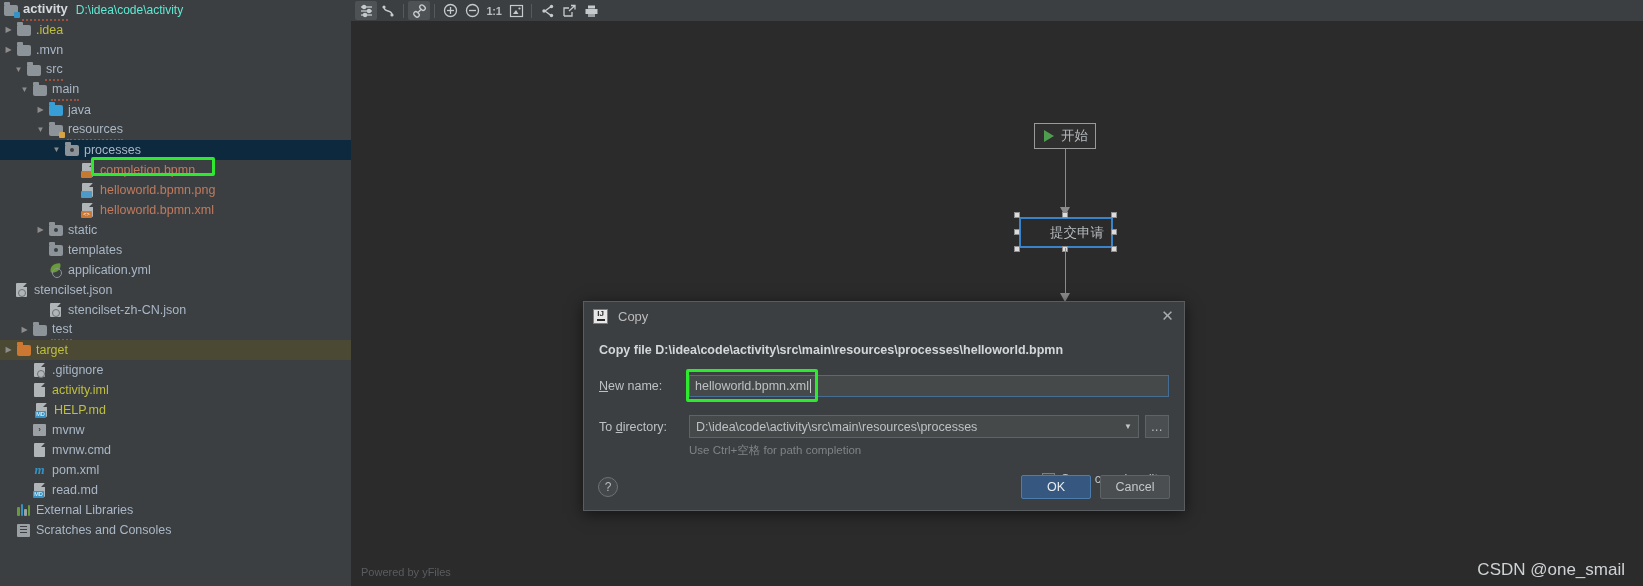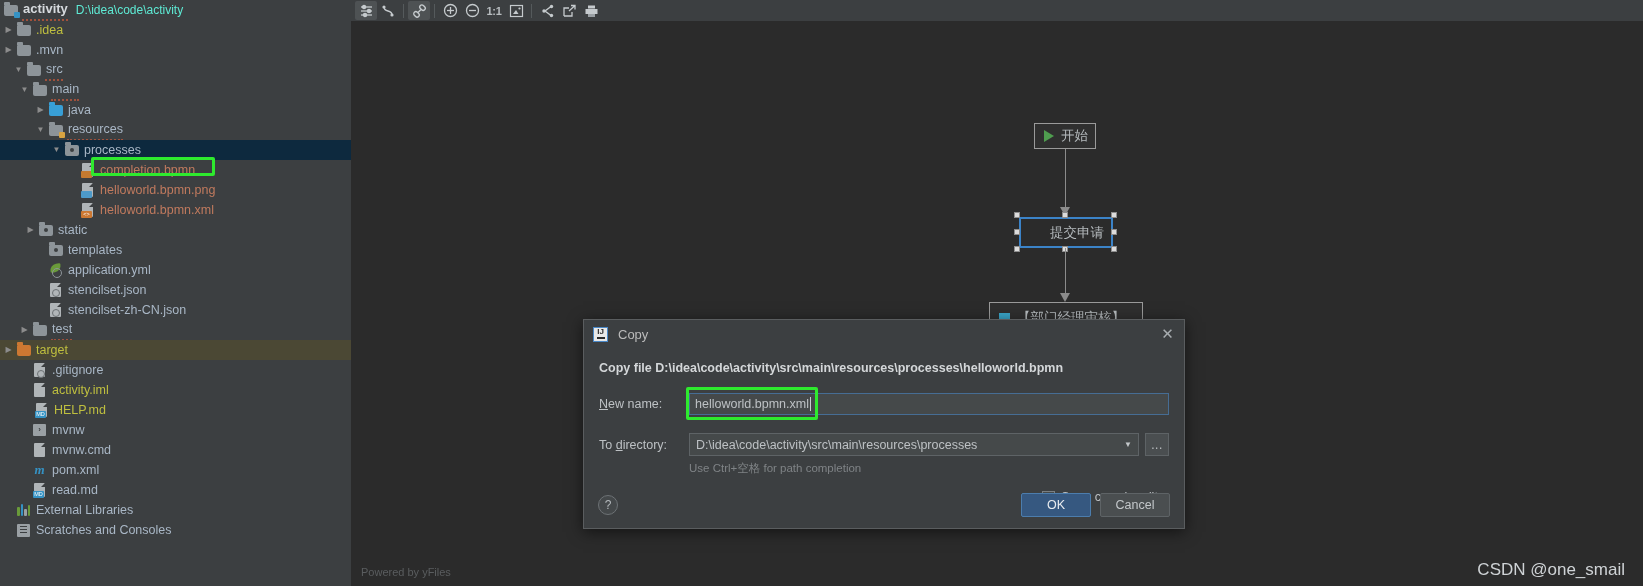--- a/index.html
+++ b/index.html
@@ -214,21 +214,21 @@
     font-size: 11px; color: #5a5d5f;
   }
   .watermark {
     position: absolute; right: 18px; bottom: 6px;
     font-size: 17px; color: #cfd3d6;
   }
 
   
   .dialog {
     position: absolute;
-    left: 583px; top: 319px;
+    left: 583px; top: 301px;
     width: 602px; height: 210px;
     background: #3c3f41;
     border: 1px solid #5a5d5f;
     box-shadow: 0 3px 14px rgba(0,0,0,0.55);
   }
   .dlg-title {
     height: 29px; display: flex; align-items: center;
     padding: 0 8px 0 9px; position: relative;
   }
   .dlg-ij-icon {
@@ -417,21 +417,21 @@
         </div>
         <div class="tree-row" style="padding-left: 66px;">
           <span class="arrow none"></span>
           <span class="ic">
             <span class="filei">
               <span class="tag xml">&lt;&gt;</span>
             </span>
           </span>
           <span class="lbl orange">helloworld.bpmn.xml</span>
         </div>
-        <div class="tree-row" style="padding-left: 24px;">
+        <div class="tree-row" style="padding-left: 34px;">
           <span class="arrow collapsed"></span>
           <span class="ic">
             <span class="folder">
               <span class="dot"></span>
             </span>
           </span>
           <span class="lbl plain">static</span>
         </div>
         <div class="tree-row" style="padding-left: 34px;">
           <span class="arrow none"></span>
@@ -442,21 +442,21 @@
           </span>
           <span class="lbl plain">templates</span>
         </div>
         <div class="tree-row" style="padding-left: 34px;">
           <span class="arrow none"></span>
           <span class="ic">
             <span class="yml-leaf"></span>
           </span>
           <span class="lbl plain">application.yml</span>
         </div>
-        <div class="tree-row" style="padding-left: 34px;">
+        <div class="tree-row" style="">
           <span class="arrow none"></span>
           <span class="ic">
             <span class="filei">
               <span class="jsondot"></span>
             </span>
           </span>
           <span class="lbl plain">stencilset.json</span>
         </div>
         <div class="tree-row" style="padding-left: 34px;">
           <span class="arrow none"></span>

